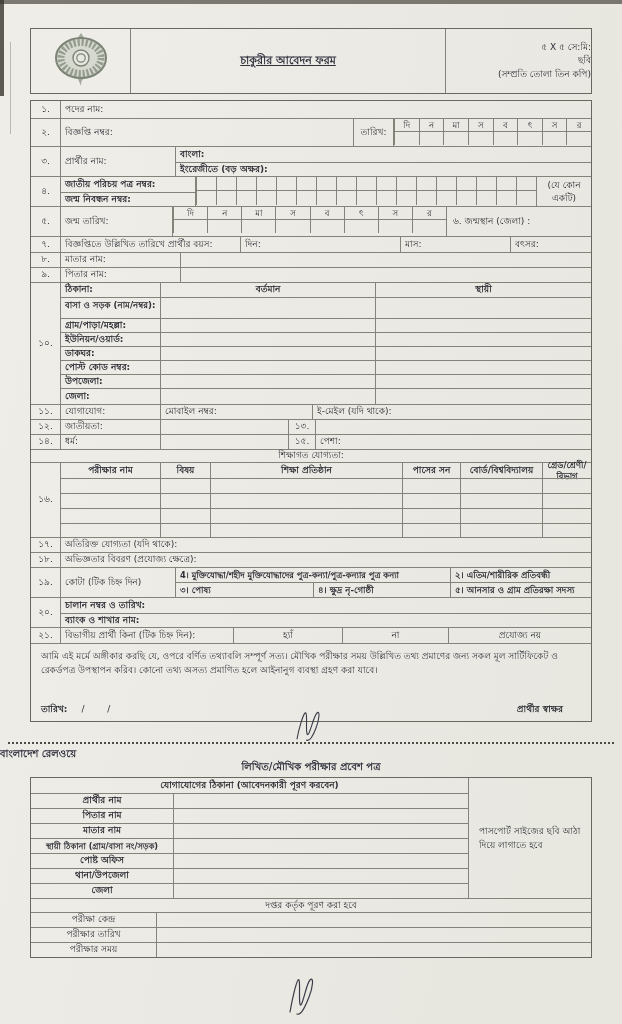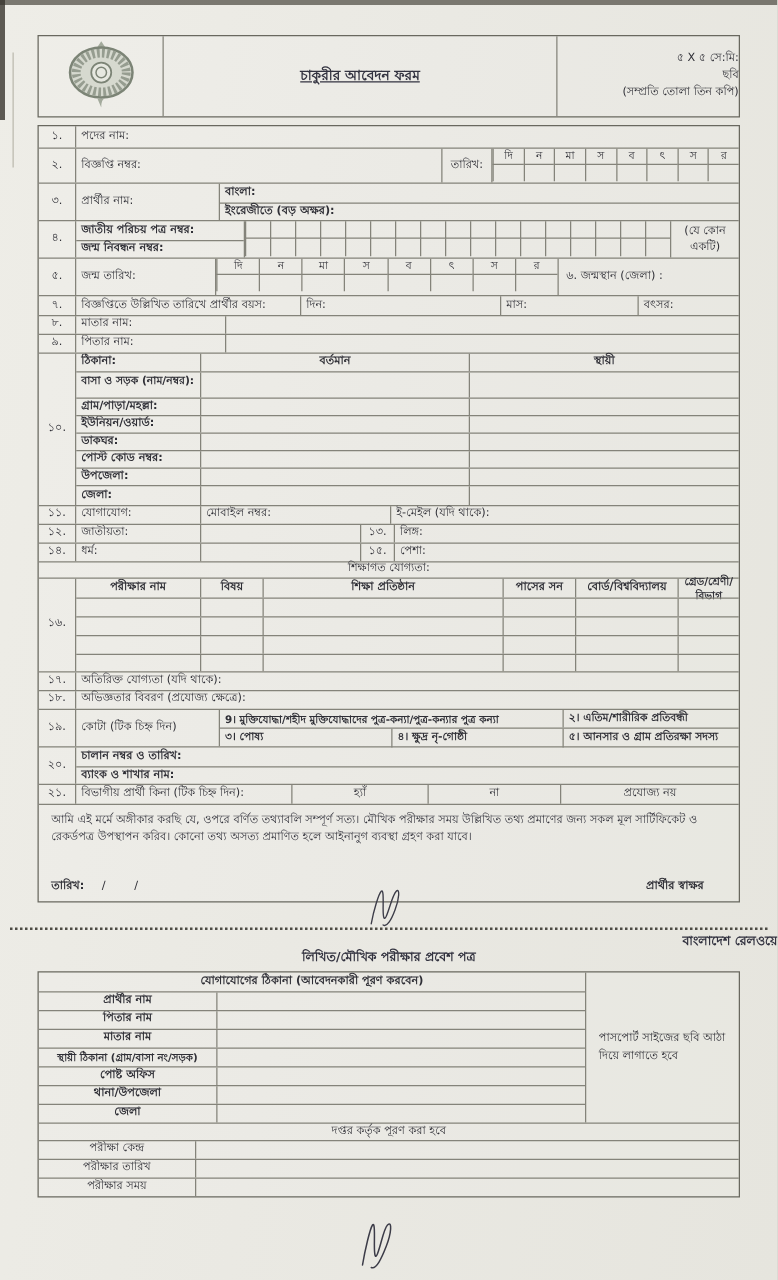--- a/index.html
+++ b/index.html
@@ -46,21 +46,21 @@
   
   .main-tbl{top:100px;}
   .edu-title{justify-content:center;display:flex;align-items:center;}
   .decl{padding:6px 10px 4px 10px;display:flex;flex-direction:column;}
   .decl p{font-size:9px;line-height:1.55;color:#33333c;}
   .decl-foot{margin-top:auto;display:flex;align-items:flex-end;padding-bottom:2px;}
   .slashes{white-space:pre;margin-left:14px;}
   .sign-lab{margin-left:auto;margin-right:18px;}
   
   .dash{position:absolute;left:8px;right:8px;top:742px;border-top:2px dotted #4d4b44;}
-  .admit-org{position:absolute;left:0;top:748px;width:100%;text-align:right;font-weight:bold;font-size:10px;color:#333340;}
+  .admit-org{position:absolute;left:0;top:748px;width:100%;text-align:left;font-weight:bold;font-size:10px;color:#333340;}
   .admit-title{position:absolute;left:0;top:761px;width:100%;text-align:center;font-weight:bold;font-size:10px;color:#333340;}
   .admit-tbl{top:777px;}
   .photo-cell{flex:1;border-left:1px solid #84837a;display:flex;align-items:center;justify-content:center;text-align:left;padding:6px 10px;line-height:1.6;}
   .sig{position:absolute;}
   .sig svg{display:block;}
 </style>
 </head>
 <body>
 
 <div class="sheet">
@@ -274,21 +274,20 @@
       <div class="cell lbl" style="width:100px;flex:none">যোগাযোগ:</div>
       <div class="cell lbl" style="width:152px;flex:none">মোবাইল নম্বর:</div>
       <div class="nb lbl fill" style="padding:0 4px">ই-মেইল (যদি থাকে):</div>
     </div>
 
     <div class="row" style="height:15px">
       <div class="num">১২.</div>
       <div class="cell lbl" style="width:100px;flex:none">জাতীয়তা:</div>
       <div class="cell" style="width:128px;flex:none"></div>
       <div class="cell ctr" style="width:27px;flex:none">১৩.</div>
-      <div class="nb lbl fill" style="padding:0 4px">লিঙ্গ:</div>
     </div>
 
     <div class="row" style="height:15px">
       <div class="num">১৪.</div>
       <div class="cell lbl" style="width:100px;flex:none">ধর্ম:</div>
       <div class="cell" style="width:128px;flex:none"></div>
       <div class="cell ctr" style="width:27px;flex:none">১৫.</div>
       <div class="nb lbl fill" style="padding:0 4px">পেশা:</div>
     </div>
 
@@ -348,21 +347,21 @@
     <div class="row" style="height:15px">
       <div class="num">১৮.</div>
       <div class="nb lbl fill" style="padding:0 4px">অভিজ্ঞতার বিবরণ (প্রযোজ্য ক্ষেত্রে):</div>
     </div>
 
     <div class="row" style="height:30px">
       <div class="num">১৯.</div>
       <div class="cell lbl" style="width:115px;flex:none">কোটা (টিক চিহ্ন দিন)</div>
       <div class="col fill">
         <div class="subrow" style="height:15px">
-          <div class="cell lbl" style="width:275px;flex:none;font-size:8.3px">9। মুক্তিযোদ্ধা/শহীদ মুক্তিযোদ্ধাদের পুত্র-কন্যা/পুত্র-কন্যার পুত্র  কন্যা</div>
+          <div class="cell lbl" style="width:275px;flex:none;font-size:8.3px">4। মুক্তিযোদ্ধা/শহীদ মুক্তিযোদ্ধাদের পুত্র-কন্যা/পুত্র-কন্যার পুত্র  কন্যা</div>
           <div class="nb lbl fill" style="padding:0 4px;font-size:8.6px">২। এতিম/শারীরিক প্রতিবন্ধী</div>
         </div>
         <div class="subrow bt fill">
           <div class="cell lbl" style="width:138px;flex:none;font-size:8.6px">৩। পোষ্য</div>
           <div class="cell lbl" style="width:137px;flex:none;font-size:8.6px">৪। ক্ষুদ্র নৃ-গোষ্ঠী</div>
           <div class="nb lbl fill" style="padding:0 4px;font-size:8.6px">৫। আনসার ও গ্রাম প্রতিরক্ষা সদস্য</div>
         </div>
       </div>
     </div>
 

